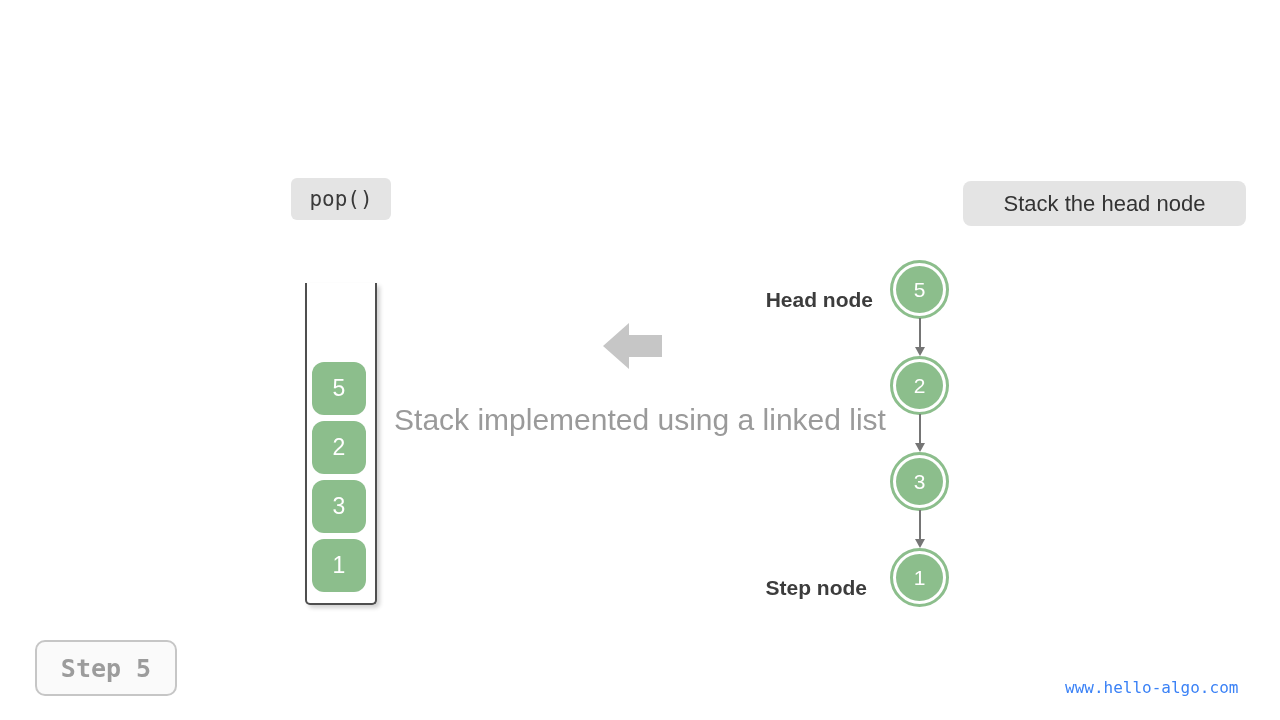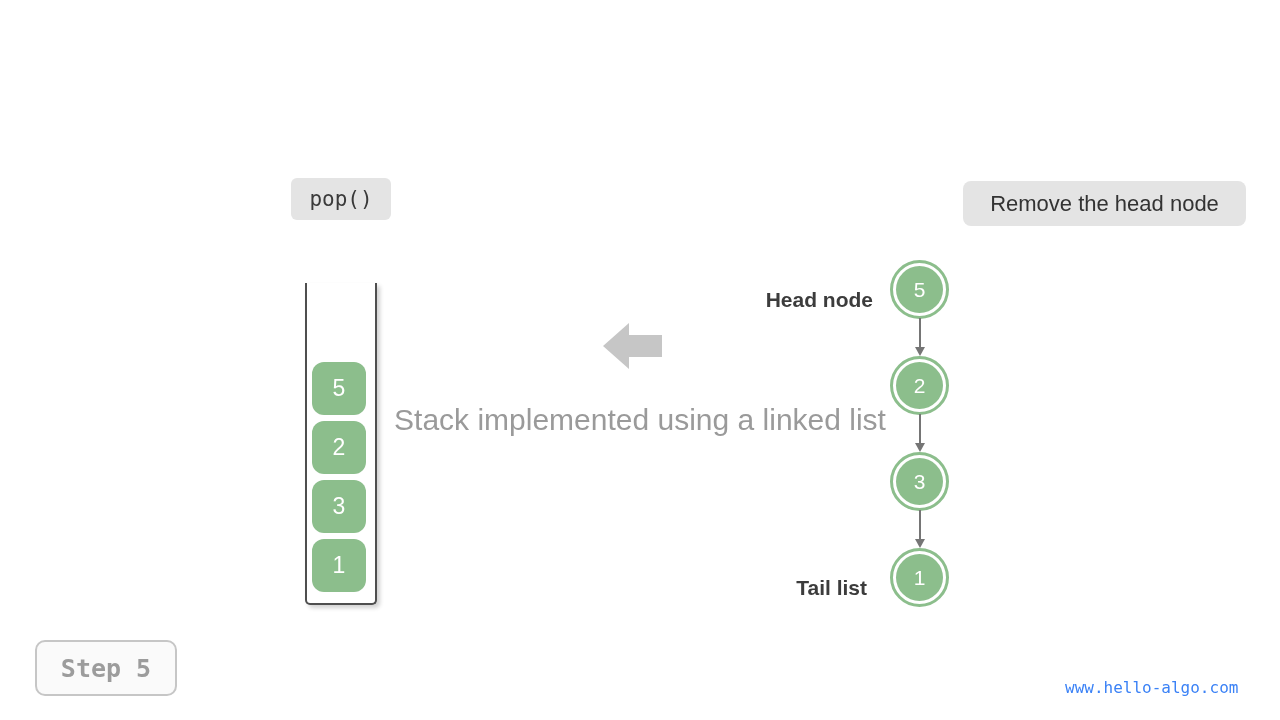--- a/index.html
+++ b/index.html
@@ -154,36 +154,36 @@
     left: 1065px; top: 678px;
     font-family: "DejaVu Sans Mono", monospace;
     font-size: 16px;
     color: #3b82f6;
   }
 </style>
 </head>
 <body>
 
 <div class="op-label">pop()</div>
-<div class="action-label">Remove the head node</div>
+<div class="action-label">Stack the head node</div>
 
 <div class="stack-container">
   <div class="stack-item">5</div>
   <div class="stack-item">2</div>
   <div class="stack-item">3</div>
   <div class="stack-item">1</div>
 </div>
 
 <svg class="big-arrow" viewBox="0 0 59 46" xmlns="http://www.w3.org/2000/svg">
   <polygon points="0,23 26,0 26,12 59,12 59,34 26,34 26,46" fill="#c6c6c6"></polygon>
 </svg>
 <div class="caption">Stack implemented using a linked list</div>
 
 <div class="node-label head-label">Head node</div>
-<div class="node-label tail-label">Tail list</div>
+<div class="node-label tail-label">Step node</div>
 
 <div class="list-node node-0">
   <div class="node-inner">5</div>
 </div>
 <div class="list-node node-1">
   <div class="node-inner">2</div>
 </div>
 <div class="list-node node-2">
   <div class="node-inner">3</div>
 </div>

